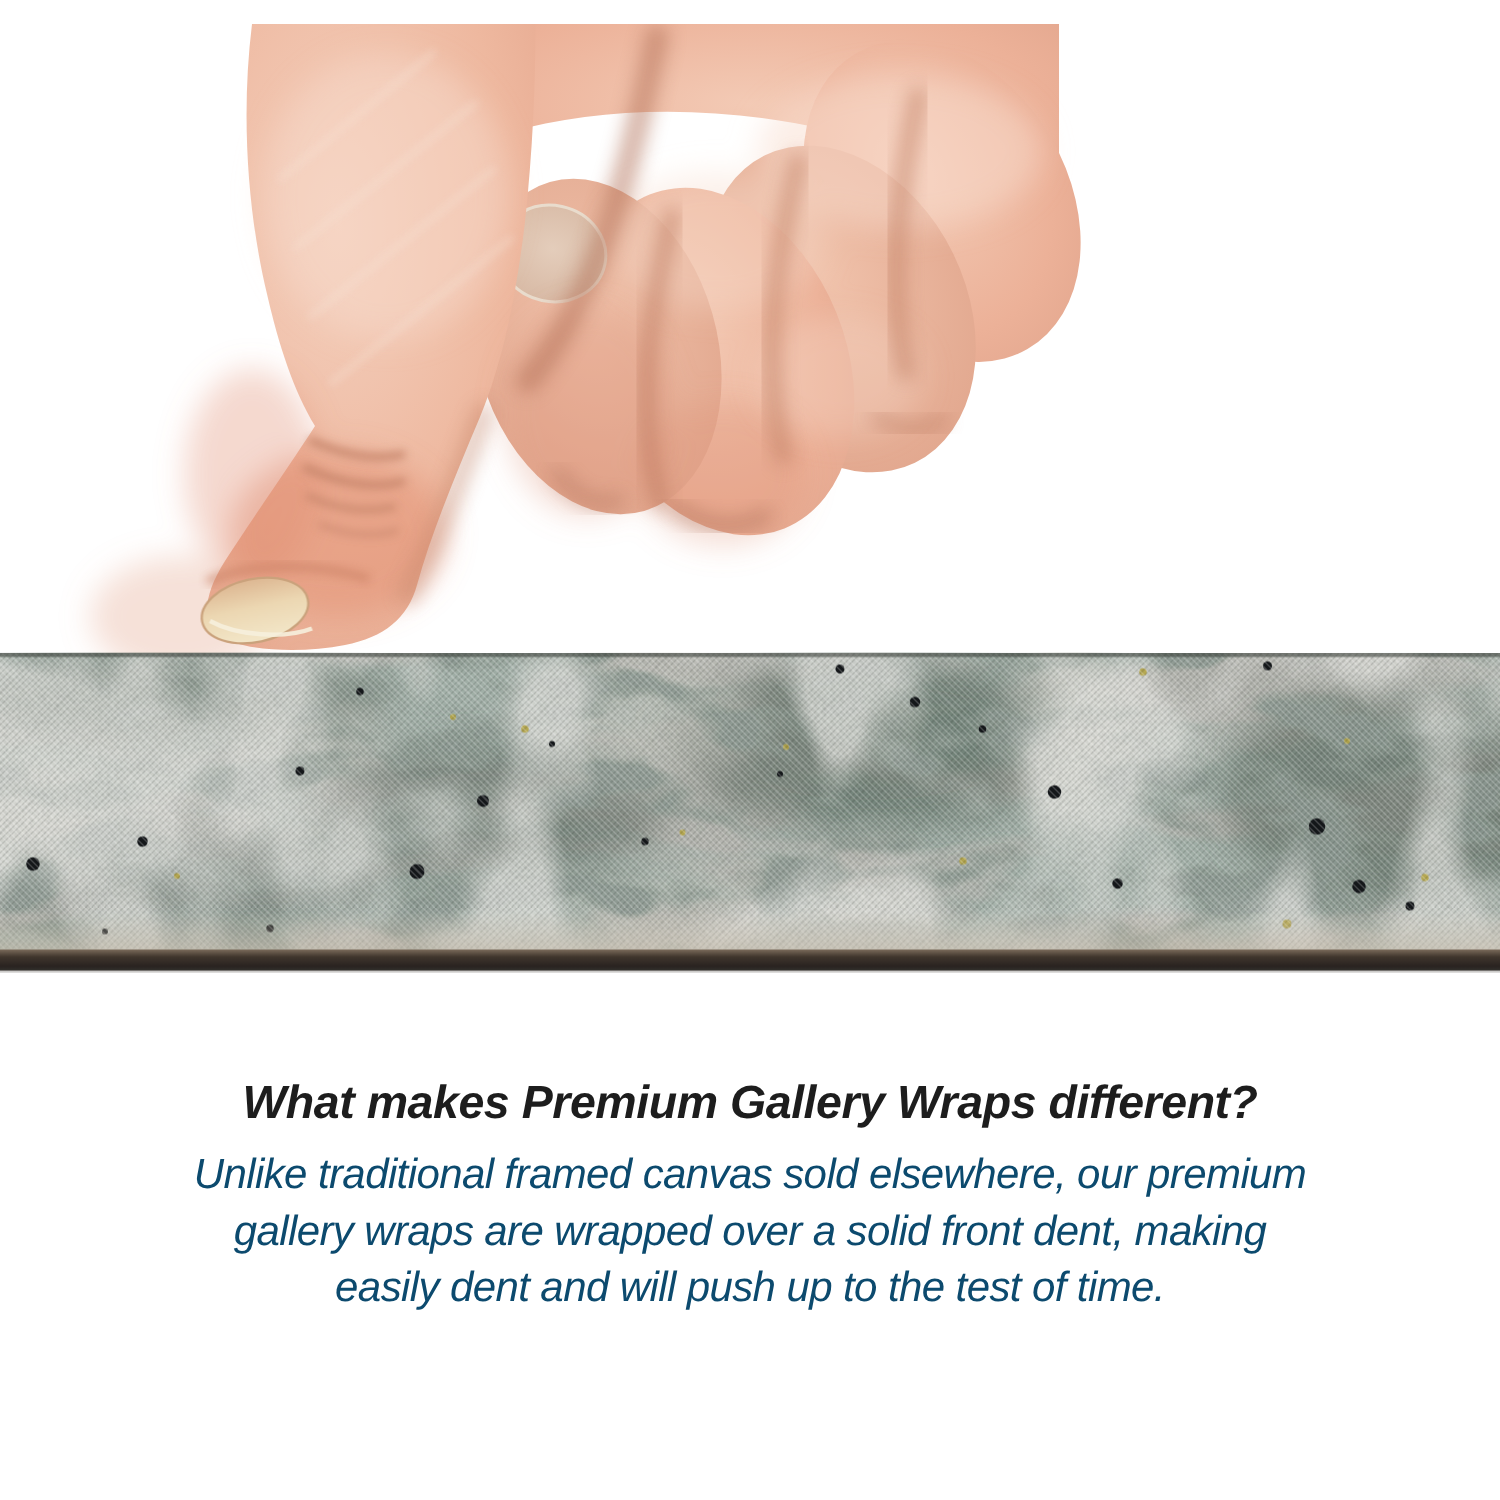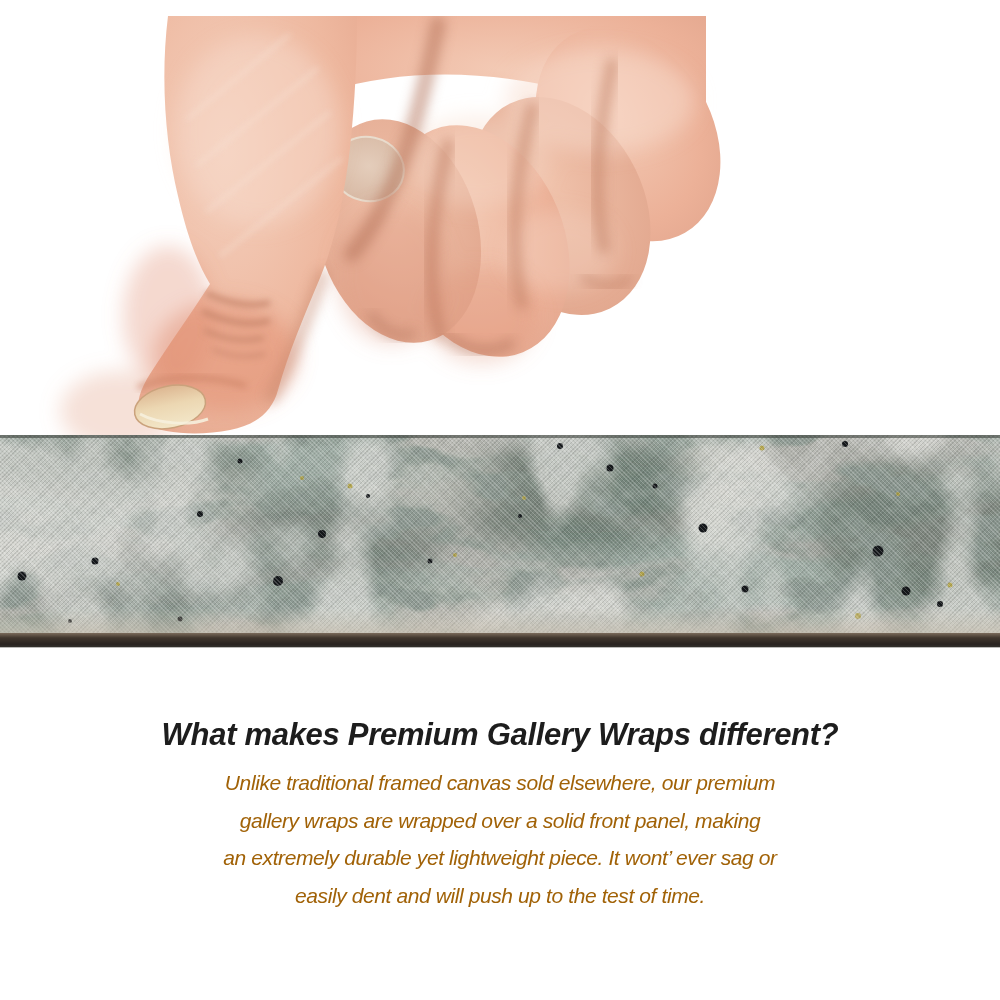--- a/index.html
+++ b/index.html
@@ -44,22 +44,22 @@
   
   .copy{
     position:absolute;left:50%;top:700px;transform:translateX(-50%);
     width:960px;text-align:center;font-style:italic;color:#1c1c1c;
   }
   .copy h1{
     margin:0 0 10px 0;font-size:31px;font-weight:700;line-height:38px;
     letter-spacing:-0.3px;font-style:italic;color:#1d1d1d;
   }
   .copy .line{
-    font-size:21px;font-weight:400;line-height:37.5px;
-    letter-spacing:-0.4px;white-space:nowrap;color:#a16207;
+    font-size:28px;font-weight:400;line-height:37.5px;
+    letter-spacing:-0.4px;white-space:nowrap;color:#0c4a6e;
   }
 </style>
 </head>
 <body>
 
 <div class="stage">
 
   <div class="hand-wrap">
     <svg viewBox="0 0 1000 430" preserveAspectRatio="none">
       <defs>
@@ -252,18 +252,17 @@
     </div>
     <div class="weave"></div>
     <div class="strip-top-line"></div>
     <div class="strip-fade"></div>
     <div class="strip-edge"></div>
   </div>
 
   <div class="copy">
     <h1>What makes Premium Gallery Wraps different?</h1>
     <div class="line">Unlike traditional framed canvas sold elsewhere, our premium</div>
-    <div class="line">gallery wraps are wrapped over a solid front panel, making</div>
-    <div class="line">an extremely durable yet lightweight piece. It wont’ ever sag or</div>
+    <div class="line">gallery wraps are wrapped over a solid front dent, making</div>
     <div class="line">easily dent and will push up to the test of time.</div>
   </div>
 
 </div>
 
 </body></html>

